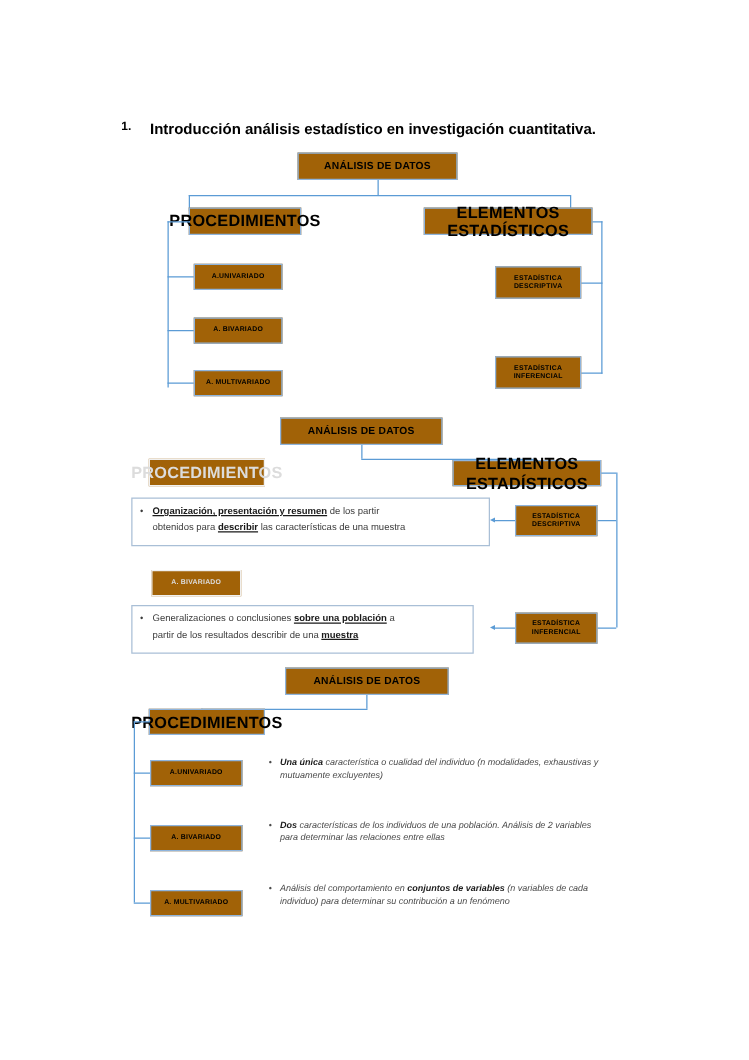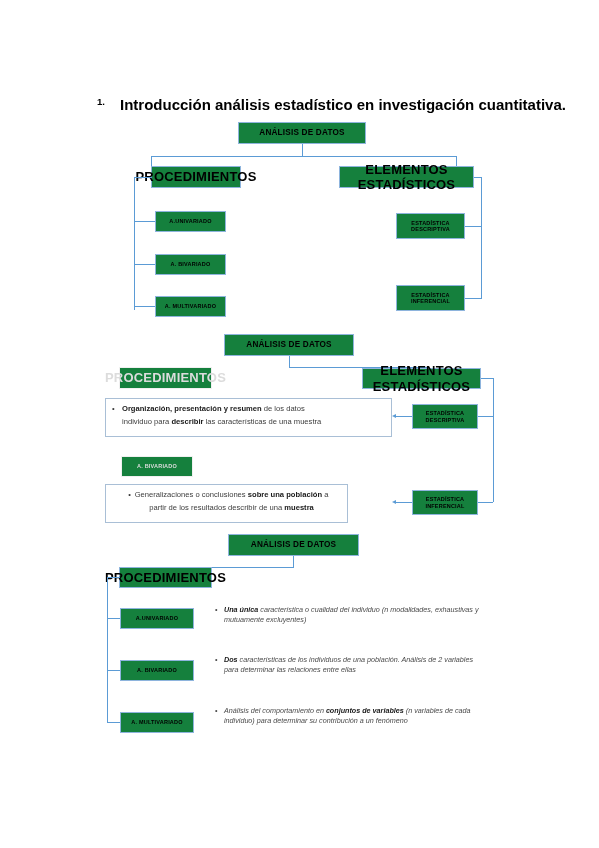--- a/index.html
+++ b/index.html
@@ -39,33 +39,33 @@
     top: 96px;
     font-size: 9.6px;
     font-weight: bold;
     color: #000;
     white-space: nowrap;
   }
   .section-title {
     position: absolute;
     left: 120px;
     top: 96px;
-    font-size: 15px;
+    font-size: 12px;
     font-weight: bold;
     color: #000;
     white-space: nowrap;
   }
 
   
   .diagram { position: absolute; }
 
   .node {
     position: absolute;
     box-sizing: border-box;
-    background: #15803d;
+    background: #a16207;
     border: 1px solid #8eb4dd;
     display: flex;
     align-items: center;
     justify-content: center;
     text-align: center;
     color: #000;
     font-weight: bold;
     line-height: 1.18;
     padding: 5px 3px;
   }
@@ -80,21 +80,21 @@
   .textbox {
     position: absolute;
     box-sizing: border-box;
     background: #ffffff;
     border: 1px solid #a9bfd6;
     font-size: 7.6px;
     line-height: 1.75;
     color: #3c3c3c;
     padding: 3px 6px 3px 6px;
   }
-  .textbox b { color: #1a1a1a; }
+  .textbox b { color: #1a1a1a; text-decoration: underline; }
 
   
   .bullet-item {
     position: absolute;
     font-size: 7.2px;
     line-height: 1.45;
     color: #4a4a4a;
     font-style: italic;
   }
   .bullet-item .dot {
@@ -192,25 +192,25 @@
     </div>
 
     <div class="ln h" style="left:396px; top:416px; width:16px;"></div>
     <div class="arrow-left" style="left:392px; top:414px;"></div>
     <div class="ln h" style="left:396px; top:502px; width:16px;"></div>
     <div class="arrow-left" style="left:392px; top:500px;"></div>
 
     <div class="node leaf faded" style="left:121px; top:456px; width:72px; height:21px;">A. BIVARIADO</div>
 
     <div class="textbox" style="left:105px; top:398px; width:287px; height:39px;">
-      <span style="display:inline-block; width:10px;">•</span><b>Organización, presentación y resumen</b><span> de los datos</span><br>
-      <span style="display:inline-block; width:10px;"></span><span>individuo para </span><b>describir</b><span> las características de una muestra</span>
-    </div>
-
-    <div class="textbox" style="left:105px; top:484px; width:243px; height:39px;text-align:center;">
+      <span style="display:inline-block; width:10px;">•</span><b>Organización, presentación y resumen</b><span> de los partir</span><br>
+      <span style="display:inline-block; width:10px;"></span><span>obtenidos para </span><b>describir</b><span> las características de una muestra</span>
+    </div>
+
+    <div class="textbox" style="left:105px; top:484px; width:274px; height:39px;">
       <span style="display:inline-block; width:10px;">•</span><span>Generalizaciones o conclusiones </span><b>sobre una población</b><span> a</span><br>
       <span style="display:inline-block; width:10px;"></span><span>partir de los resultados describir de una </span><b>muestra</b>
     </div>
   </div>
 
   <div class="diagram">
 
     <div class="node root" style="left:228px; top:534px; width:131px; height:22px;">ANÁLISIS DE DATOS</div>
 
     <div class="ln v" style="left:293px; top:556px; height:11px;"></div>

